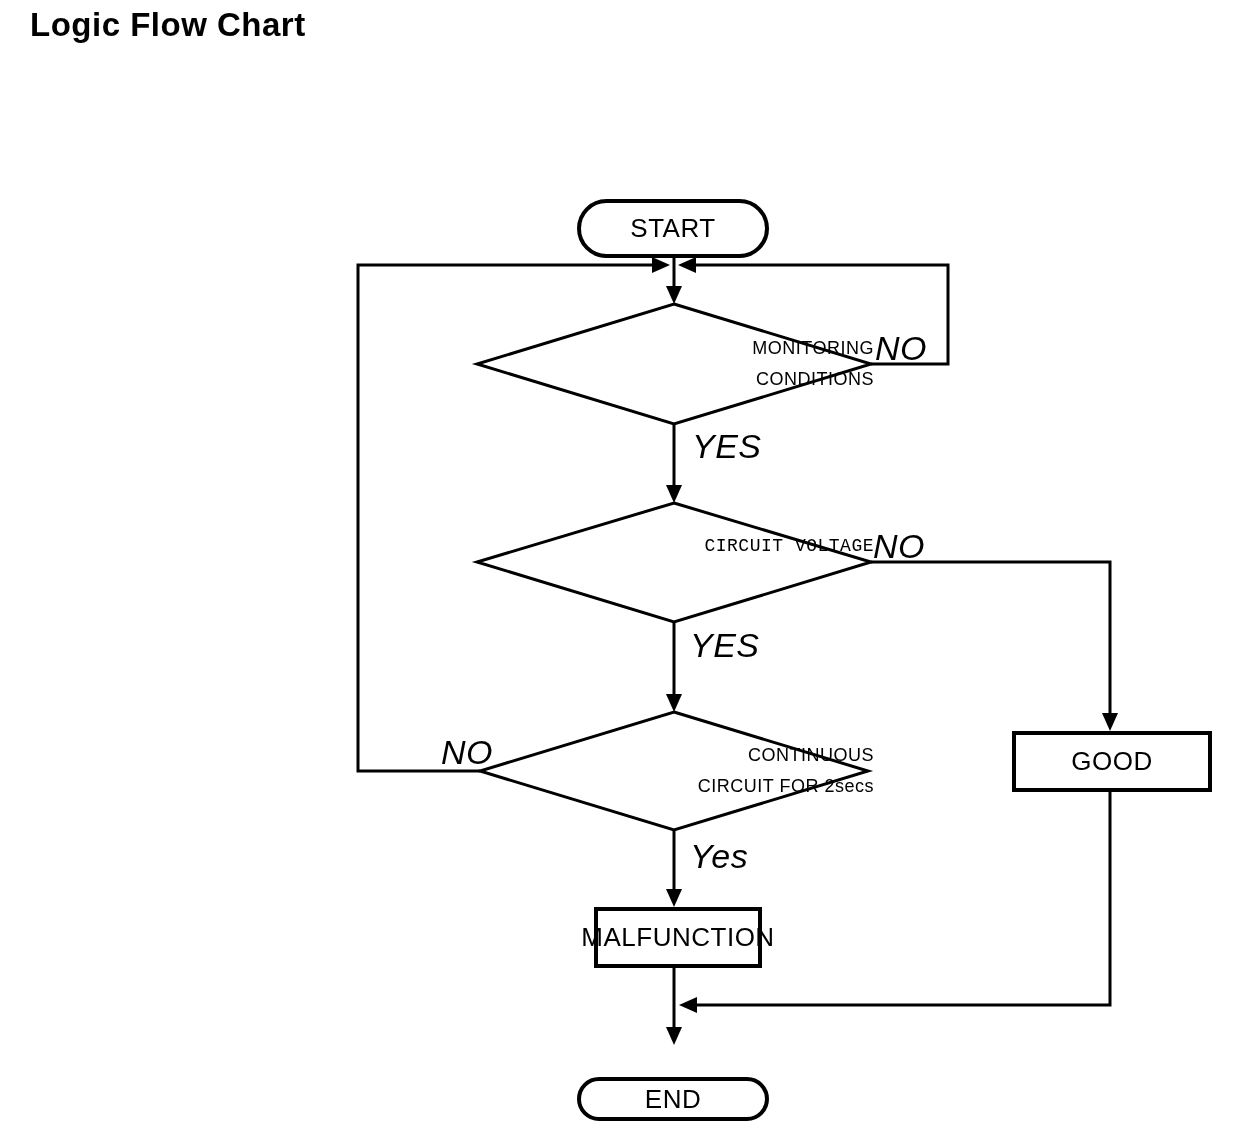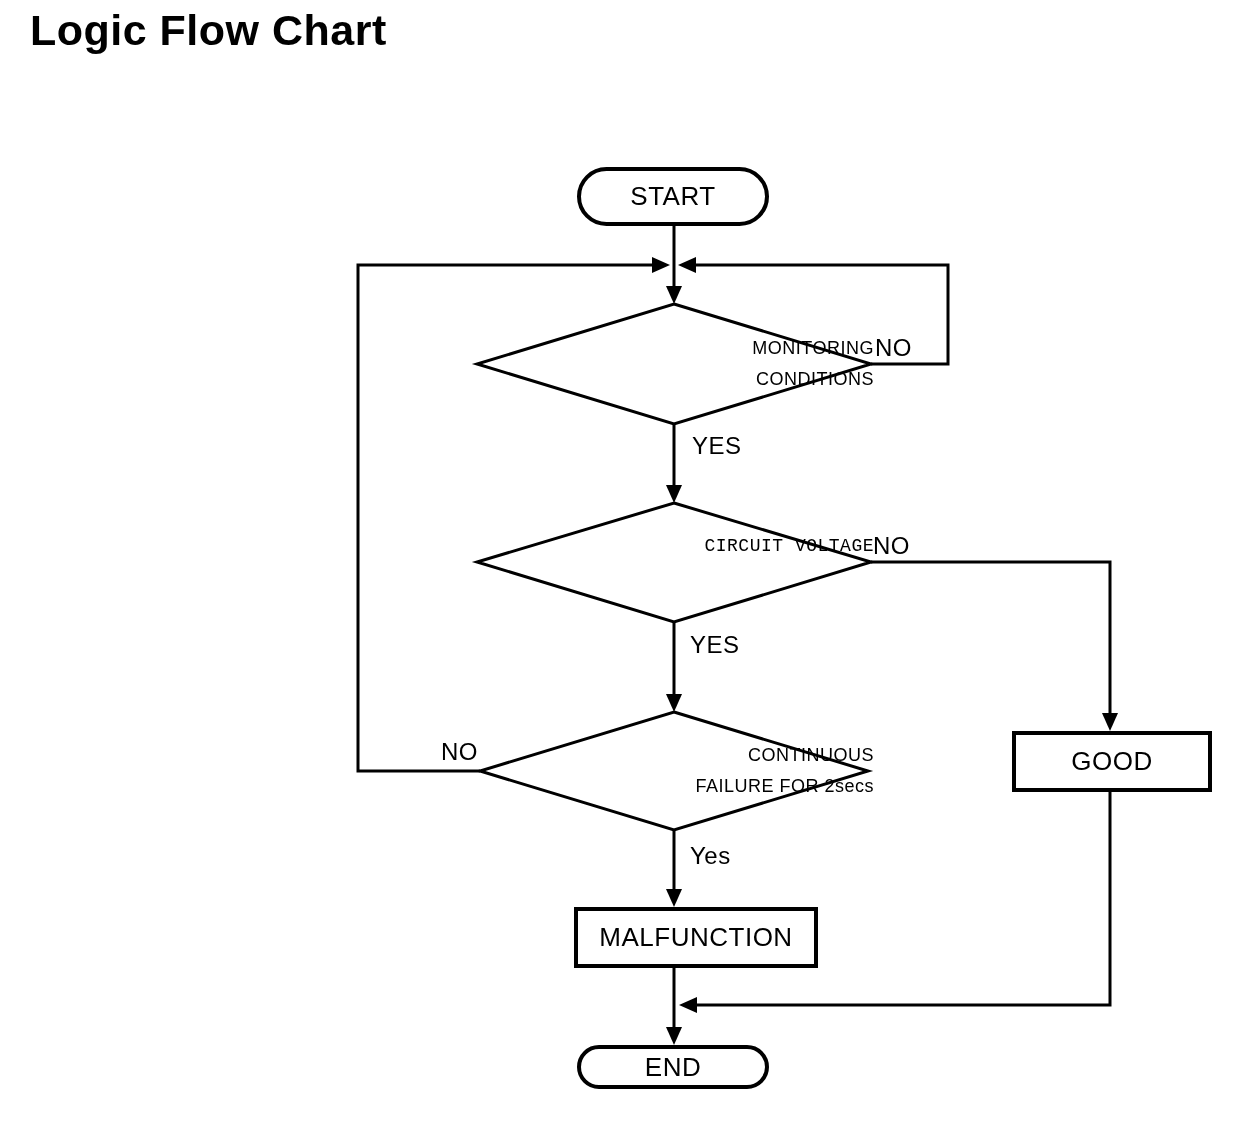--- a/index.html
+++ b/index.html
@@ -13,21 +13,21 @@
     height: 1122px;
     background: #ffffff;
     font-family: "Liberation Sans", sans-serif;
     color: #000000;
     overflow: hidden;
   }
   .title {
     position: absolute;
     left: 30px;
     top: 6px;
-    font-size: 43px;
+    font-size: 33px;
     font-weight: bold;
     letter-spacing: 0.5px;
     white-space: nowrap;
     text-align: right;
   }
   .flow-svg {
     position: absolute;
     left: 0;
     top: 0;
     width: 1248px;
@@ -38,45 +38,46 @@
     box-sizing: border-box;
     border: 4px solid #000000;
     background: #ffffff;
     display: flex;
     align-items: center;
     justify-content: center;
     font-size: 26px;
     letter-spacing: 0.5px;
     white-space: nowrap;
   }
-  .terminator { border-radius: 31px; }
+  .terminator { border-radius: 31px; margin-top: 32px; }
   .node-start       { left: 577px; top: 167px;  width: 192px; height: 59px; }
   .node-good        { left: 1012px; top: 731px; width: 200px; height: 61px; text-align: center; }
-  .node-malfunction { left: 574px; top: 907px;  width: 244px; height: 61px; }
+  .node-malfunction { left: 594px; top: 907px;  width: 168px; height: 61px; }
   .node-end         { left: 577px; top: 1045px; width: 192px; height: 44px; }
   .diamond-label {
     position: absolute;
     left: 474px;
     width: 400px;
     text-align: right;
     font-size: 18px;
     line-height: 31px;
     letter-spacing: 0.5px;
     white-space: nowrap;
   }
   .diamond-label span { display: block; }
   .dlabel-monitoring { top: 333px; }
   .dlabel-voltage    { top: 531px; font-family: Liberation Mono, monospace; }
   .dlabel-continuous { top: 740px; }
   .edge-label {
     position: absolute;
-    font-size: 24px;
+    font-size: 34px;
     line-height: 26px;
     letter-spacing: 0.5px;
     white-space: nowrap;
+    font-style: italic;
   }
   .lbl-no1  { left: 875px; top: 335px; }
   .lbl-yes1 { left: 692px; top: 433px; }
   .lbl-no2  { left: 873px; top: 533px; }
   .lbl-yes2 { left: 690px; top: 632px; }
   .lbl-no3  { left: 441px; top: 739px; }
   .lbl-yes3 { left: 690px; top: 843px; }
 </style>
 </head>
 <body>
@@ -132,21 +133,21 @@
     <span>MONITORING</span>
     <span>CONDITIONS</span>
   </div>
 
   <div class="diamond-label dlabel-voltage">
     <span>CIRCUIT VOLTAGE</span>
   </div>
 
   <div class="diamond-label dlabel-continuous">
     <span>CONTINUOUS</span>
-    <span>FAILURE FOR 2secs</span>
+    <span>CIRCUIT FOR 2secs</span>
   </div>
 
   <div class="node node-good">GOOD</div>
   <div class="node node-malfunction">MALFUNCTION</div>
   <div class="node terminator node-end">END</div>
 
   <div class="edge-label lbl-no1">NO</div>
   <div class="edge-label lbl-yes1">YES</div>
   <div class="edge-label lbl-no2">NO</div>
   <div class="edge-label lbl-yes2">YES</div>

